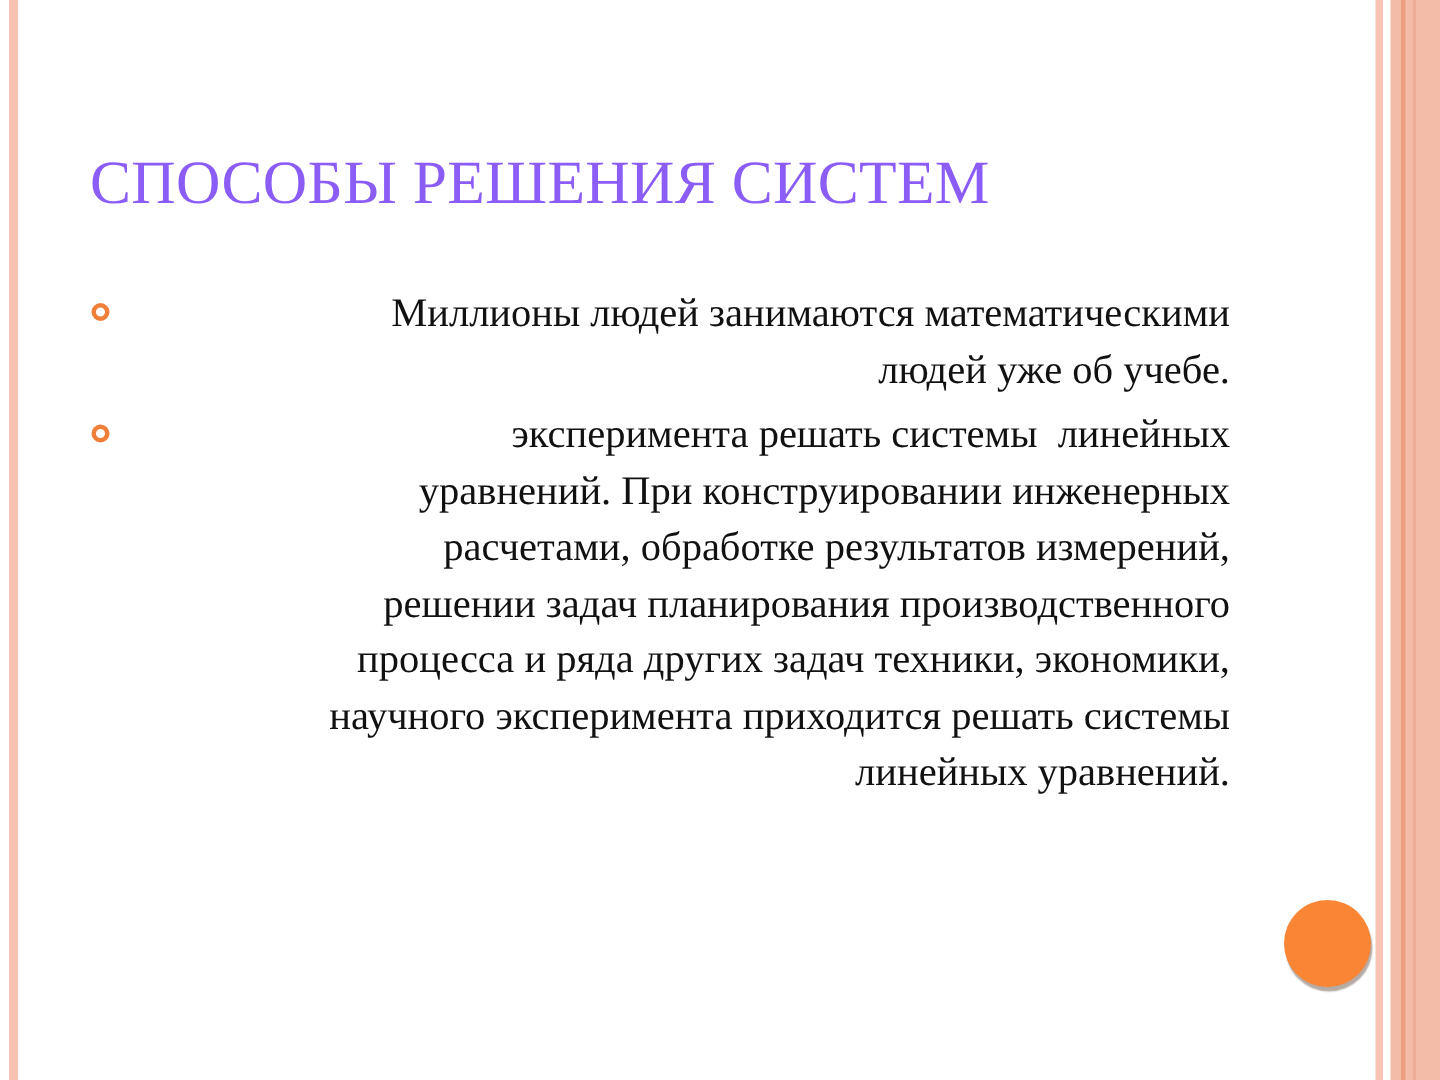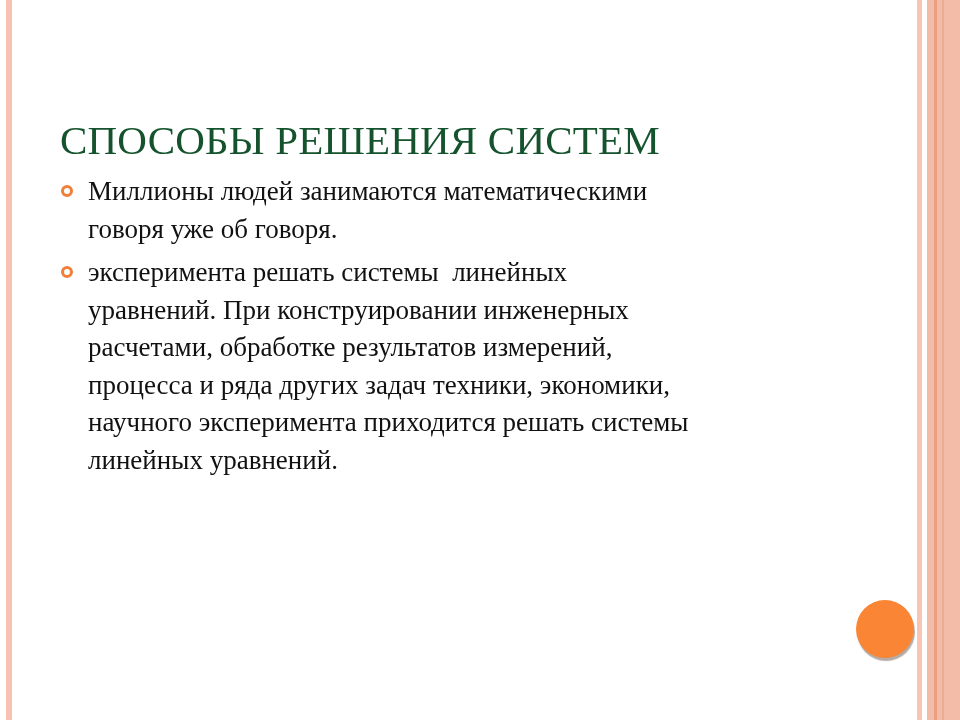--- a/index.html
+++ b/index.html
@@ -14,25 +14,24 @@
     }
     .right-stripes { position: absolute; top: 0; right: 0; width: 43px; height: 720px; }
     .rs { position: absolute; top: 0; height: 720px; }
     .rs1 { left: 0;  width: 5px;  background: #f9c4b3; }
     .rs2 { left: 10px; width: 33px; background: #f2bca9; }
     .rs3 { left: 17px; width: 3px;  background: #ec9f7f; }
     .rs4 { left: 25px; width: 2px;  background: #ecad97; }
 
     .title {
       position: absolute; left: 60px; top: 97px;
-      font-size: 41px; color: #14532d; letter-spacing: 0.2px;
+      font-size: 41px; color: #8b5cf6; letter-spacing: 0.2px;
       white-space: nowrap;
-      margin-top: 19px;
     }
-    .content { position: absolute; left: 60px; top: 173px; width: 760px; }
+    .content { position: absolute; left: 60px; top: 190px; width: 760px; text-align: right; }
     .bullet-item { position: relative; padding-left: 28px; margin-bottom: 6px; }
     .bullet-icon {
       position: absolute; left: 1px; top: 12px;
       width: 9px; height: 9px; border-radius: 50%;
       border: 3px solid #f07f3a; box-sizing: content-box; background: #fff;
       width: 6px; height: 6px;
     }
     .bullet-line {
       display: block; font-size: 27px; line-height: 37.5px; color: #111111;
       white-space: pre;
@@ -53,26 +52,27 @@
   <div class="rs rs3"></div>
   <div class="rs rs4"></div>
 </div>
 
 <div class="title">СПОСОБЫ РЕШЕНИЯ СИСТЕМ</div>
 
 <div class="content">
   <div class="bullet-item">
     <span class="bullet-icon"></span>
     <span class="bullet-line">Миллионы людей занимаются математическими</span>
-    <span class="bullet-line">говоря уже об говоря.</span>
+    <span class="bullet-line">людей уже об учебе.</span>
   </div>
   <div class="bullet-item">
     <span class="bullet-icon"></span>
     <span class="bullet-line">эксперимента решать системы  линейных</span>
     <span class="bullet-line">уравнений. При конструировании инженерных</span>
     <span class="bullet-line">расчетами, обработке результатов измерений,</span>
+    <span class="bullet-line">решении задач планирования производственного</span>
     <span class="bullet-line">процесса и ряда других задач техники, экономики,</span>
     <span class="bullet-line">научного эксперимента приходится решать системы</span>
     <span class="bullet-line">линейных уравнений.</span>
   </div>
 </div>
 
 <div class="orange-circle"></div>
 
 </body></html>

